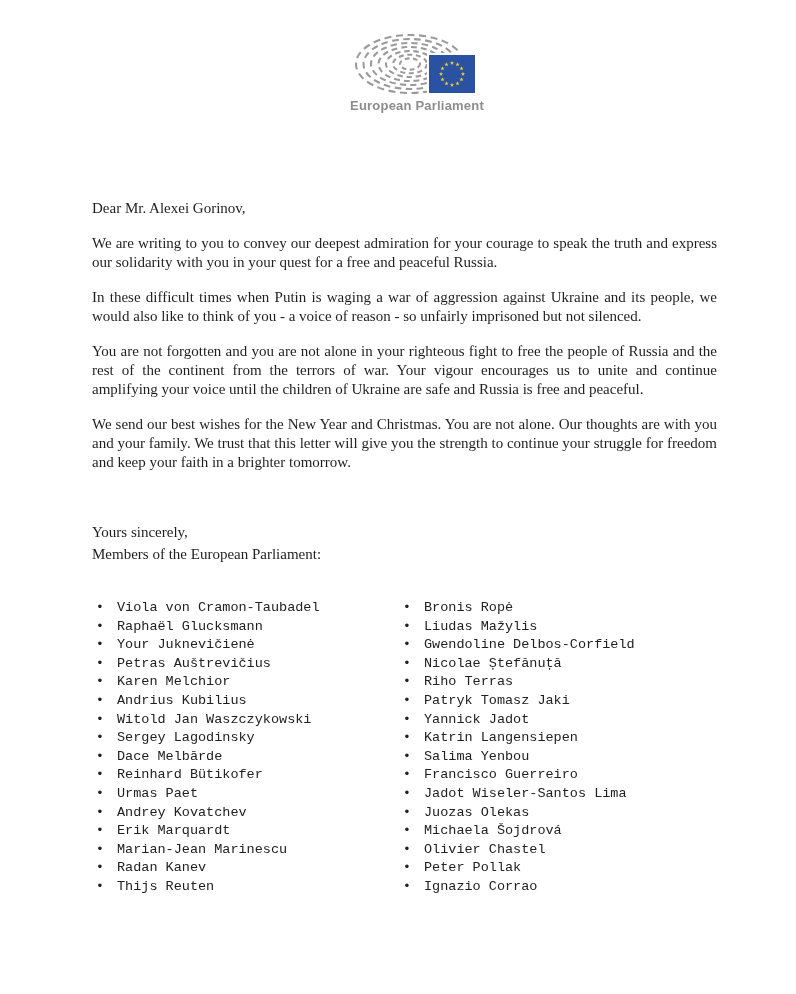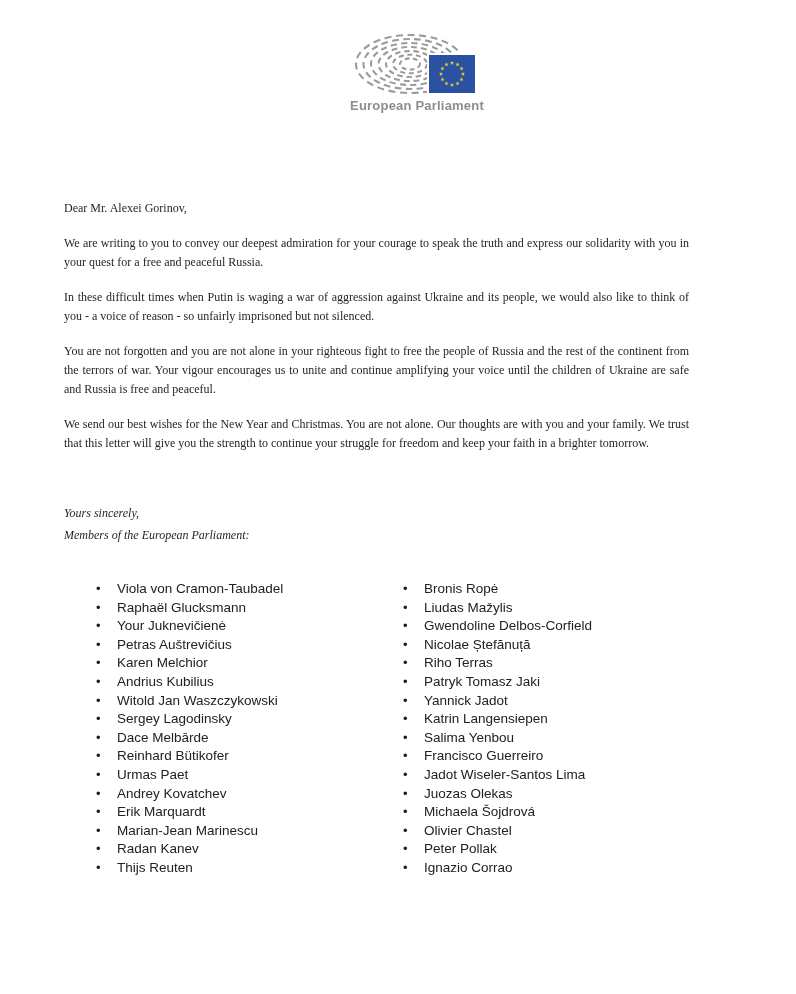--- a/index.html
+++ b/index.html
@@ -34,35 +34,34 @@
     margin-top: 2px;
     font-family: "Liberation Sans", sans-serif;
     font-size: 13px;
     font-weight: bold;
     color: #8d8d8d;
     letter-spacing: 0.2px;
   }
   
   .letter {
     margin-top: 86px;
-    padding-left: 64px;
+    padding-left: 92px;
     width: 625px;
-    font-size: 12px;
+    font-size: 15px;
     line-height: 19px;
   }
   .letter p {
     margin: 0 0 16px 0;
   }
   .letter p.justified {
     text-align: justify;
   }
   .closing {
     margin-top: 49px;
     line-height: 22px;
-    font-style: italic;
   }
   .closing div { white-space: pre; }
   
   .names {
     display: flex;
     margin-top: 34px;
     margin-left: 95px;
     font-family: "Liberation Sans", sans-serif;
     font-size: 13.5px;
     line-height: 18.6px;
@@ -71,20 +70,21 @@
   .names ul {
     list-style: none;
     margin: 0;
     padding: 0;
   }
   .names .col-left  { width: 307px; }
   .names .col-right { width: 320px; }
   .names li {
     position: relative;
     padding-left: 22px;
+    font-family: Liberation Mono, monospace;
   }
   .names li::before {
     content: "\2022";
     position: absolute;
     left: 1px;
     top: 0;
     font-size: 13px;
   }
 </style>
 </head>

